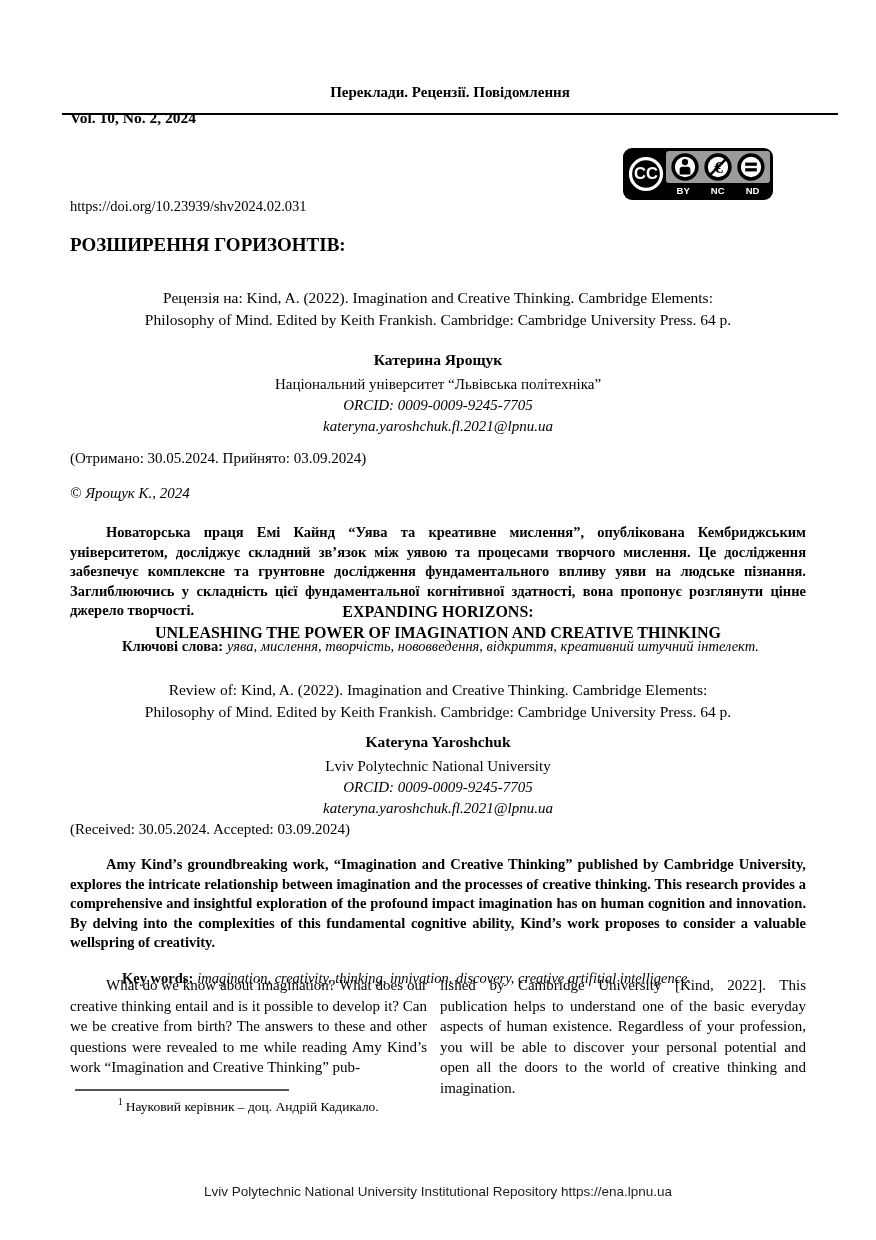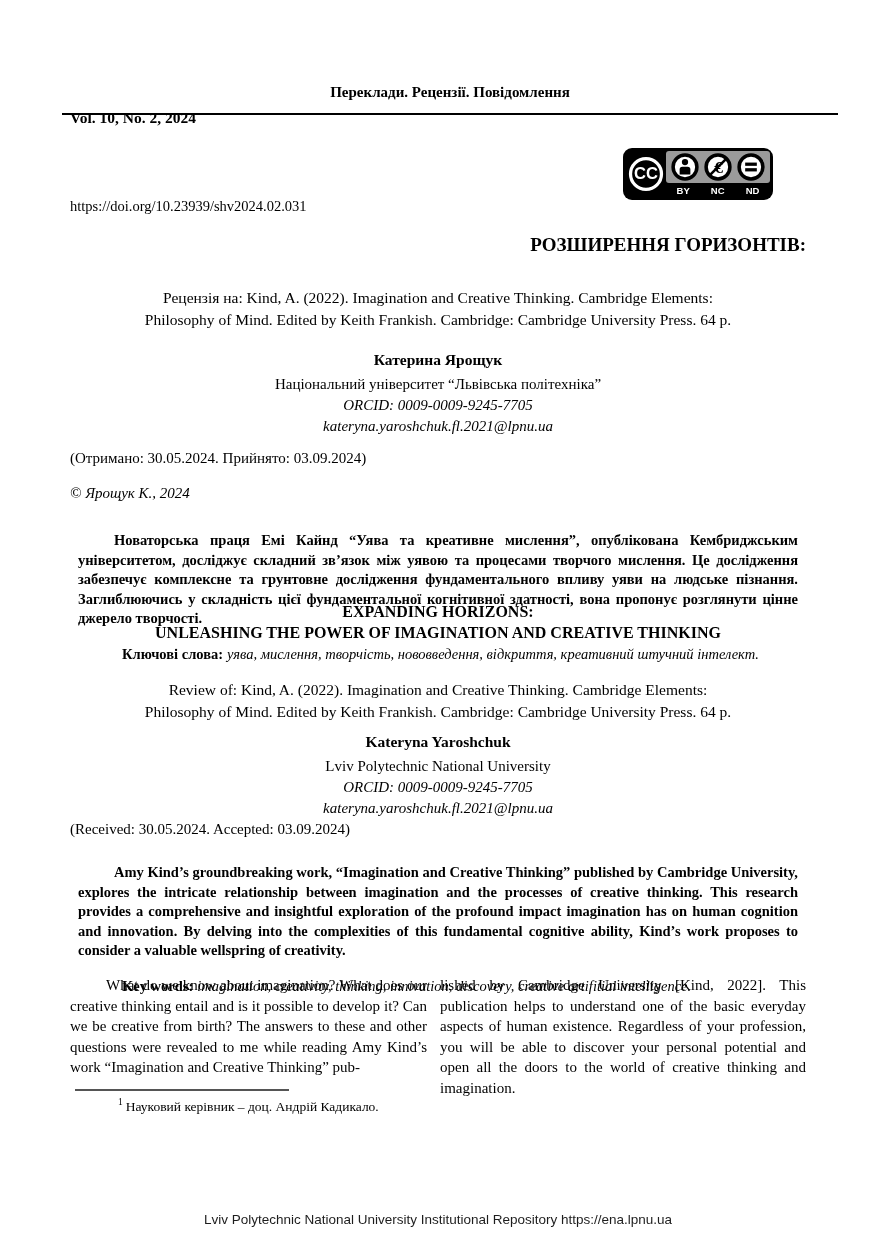--- a/index.html
+++ b/index.html
@@ -21,42 +21,42 @@
   .cc-icons-row{flex:1;background:#9b9b9b;border-radius:3px;display:flex;align-items:center;
                 justify-content:space-around;padding:1px 2px;}
   .cc-icons-row svg{display:block;}
   .cc-labels-row{height:14px;display:flex;justify-content:space-around;align-items:center;
                  color:#fff;font-family:"Liberation Sans",sans-serif;font-size:9.5px;font-weight:bold;}
 
   .doi-line{position:absolute;left:70px;top:198px;font-size:14.5px;}
   a.plainlink{color:#000000;text-decoration:none;}
 
   
-  .uk-title{position:absolute;left:70px;top:232px;width:736px;text-align:right;
+  .uk-title{position:absolute;left:70px;top:232px;width:736px;text-align:left;
             font-weight:bold;font-size:19px;line-height:26px;}
   .uk-title sup{font-size:12px;}
   .uk-review{position:absolute;left:70px;top:287px;width:736px;text-align:center;
              font-size:15.5px;line-height:22px;}
 
   .author-block{position:absolute;left:70px;width:736px;text-align:center;font-size:15px;line-height:21px;}
   .author-block .author{font-weight:bold;font-size:15.5px;margin-bottom:4px;font-family:Liberation Serif, serif;}
   .author-block .ital{font-style:italic;}
   .uk-author{top:349px;}
   .en-author{top:731px;}
 
   .received-line{position:absolute;left:70px;font-size:15px;}
   .uk-received{top:450px;}
   .en-received{top:821px;}
   .copyright-line{position:absolute;left:70px;top:485px;font-size:15px;font-style:italic;}
 
   
   .abstract{position:absolute;left:70px;width:736px;text-align:justify;}
   .uk-abstract{top:523px;}
   .en-abstract{top:855px;}
-  .abstract p{margin:8px;font-weight:bold;font-size:14.5px;line-height:19.5px;text-indent:36px;}
+  .abstract p{margin:0;font-weight:bold;font-size:14.5px;line-height:19.5px;text-indent:36px;}
   .abstract .kw{margin:16px;font-size:14.5px;line-height:19.5px;text-indent:36px;font-weight:normal;}
   .abstract .kw .kw-label{font-weight:bold;margin-right:4px;}
   .abstract .kw .kw-text{font-style:italic;}
 
   
   .en-title{position:absolute;left:70px;top:601px;width:736px;text-align:center;
             font-weight:bold;font-size:16px;line-height:21px;}
   .en-review{position:absolute;left:70px;top:679px;width:736px;text-align:center;
              font-size:15.5px;line-height:21.5px;}
 
@@ -65,21 +65,21 @@
   .body-cols .col{text-align:justify;font-size:15px;line-height:20.5px;}
   .col-left{width:357px;text-indent:36px;}
   .col-right{width:366px;}
 
   
   .footnote-rule{position:absolute;left:75px;top:1089px;width:214px;border-top:2.5px solid #555;}
   .footnote{position:absolute;left:70px;top:1097px;width:500px;font-size:13.5px;text-indent:48px;}
   .footnote sup{font-size:9.5px;margin-right:3px;}
 
   
-  .repo-footer{position:absolute;left:0;top:1212px;width:876px;text-align:center;
+  .repo-footer{position:absolute;left:0;top:1184px;width:876px;text-align:center;
                font-family:"Liberation Sans",sans-serif;font-size:13.5px;color:#1d1d1d;}
 </style>
 </head>
 <body>
 
 <div class="page">
 
   <div class="head-band">
     <span>Переклади. Рецензії. Повідомлення</span>
   </div>

